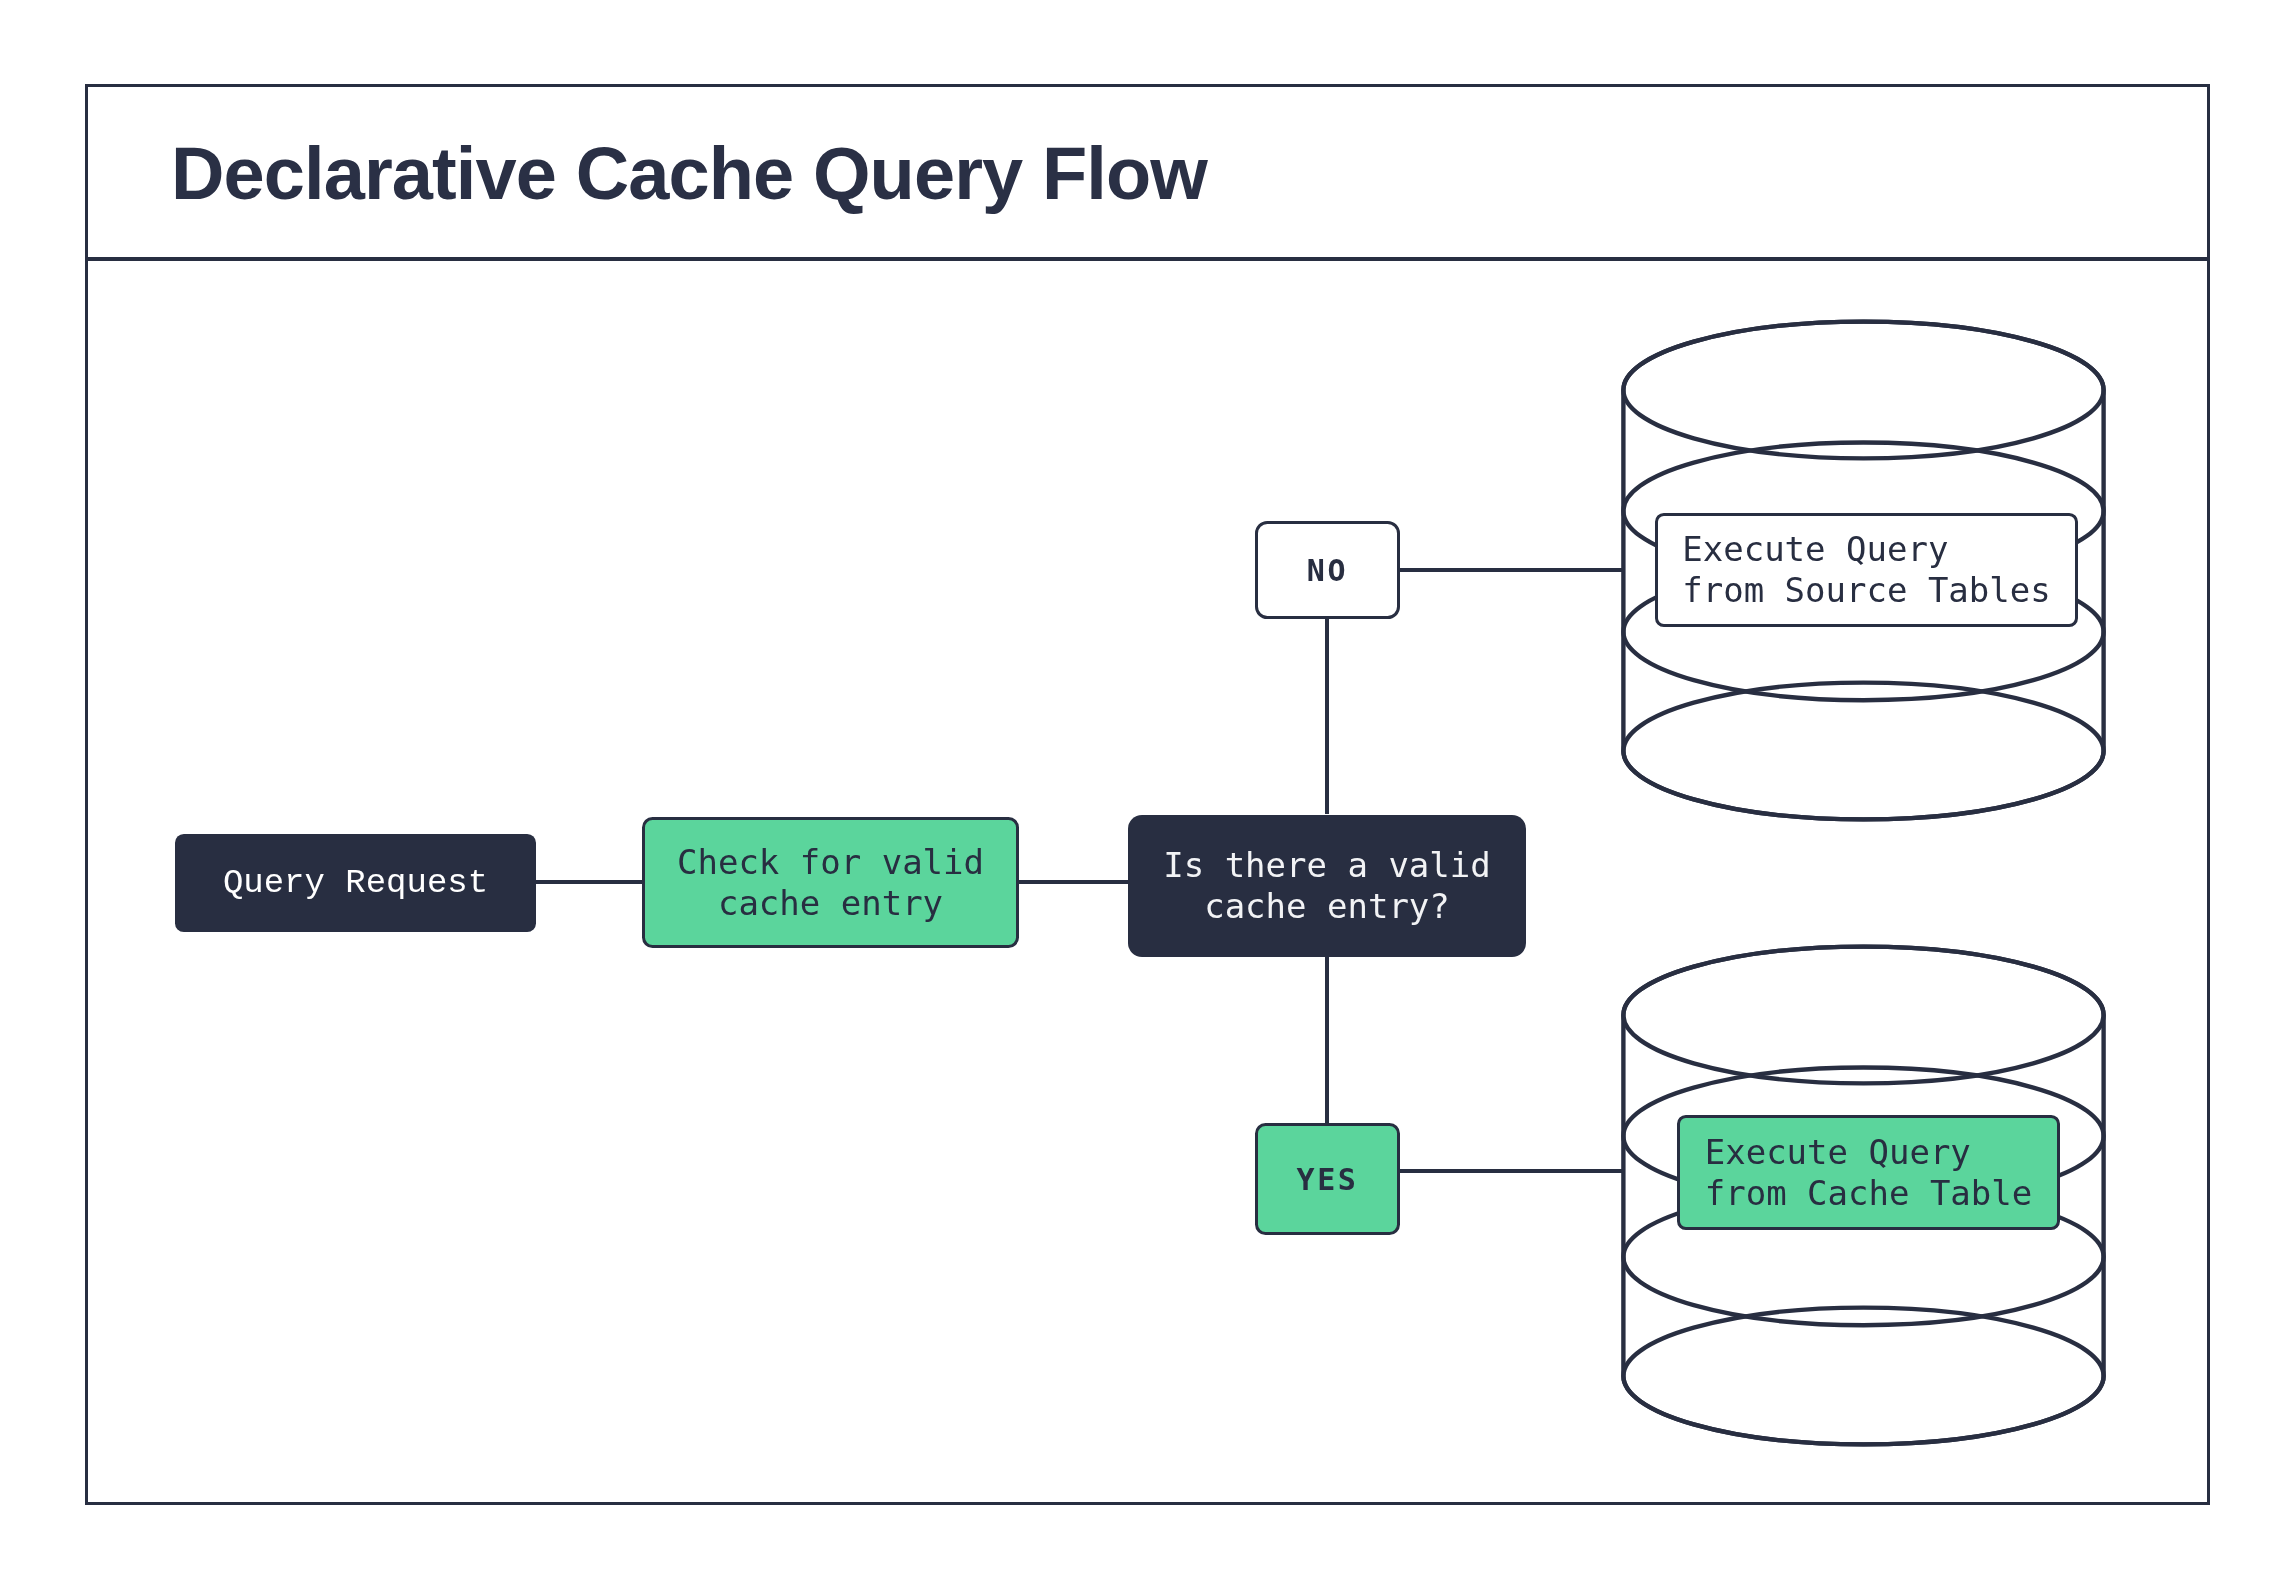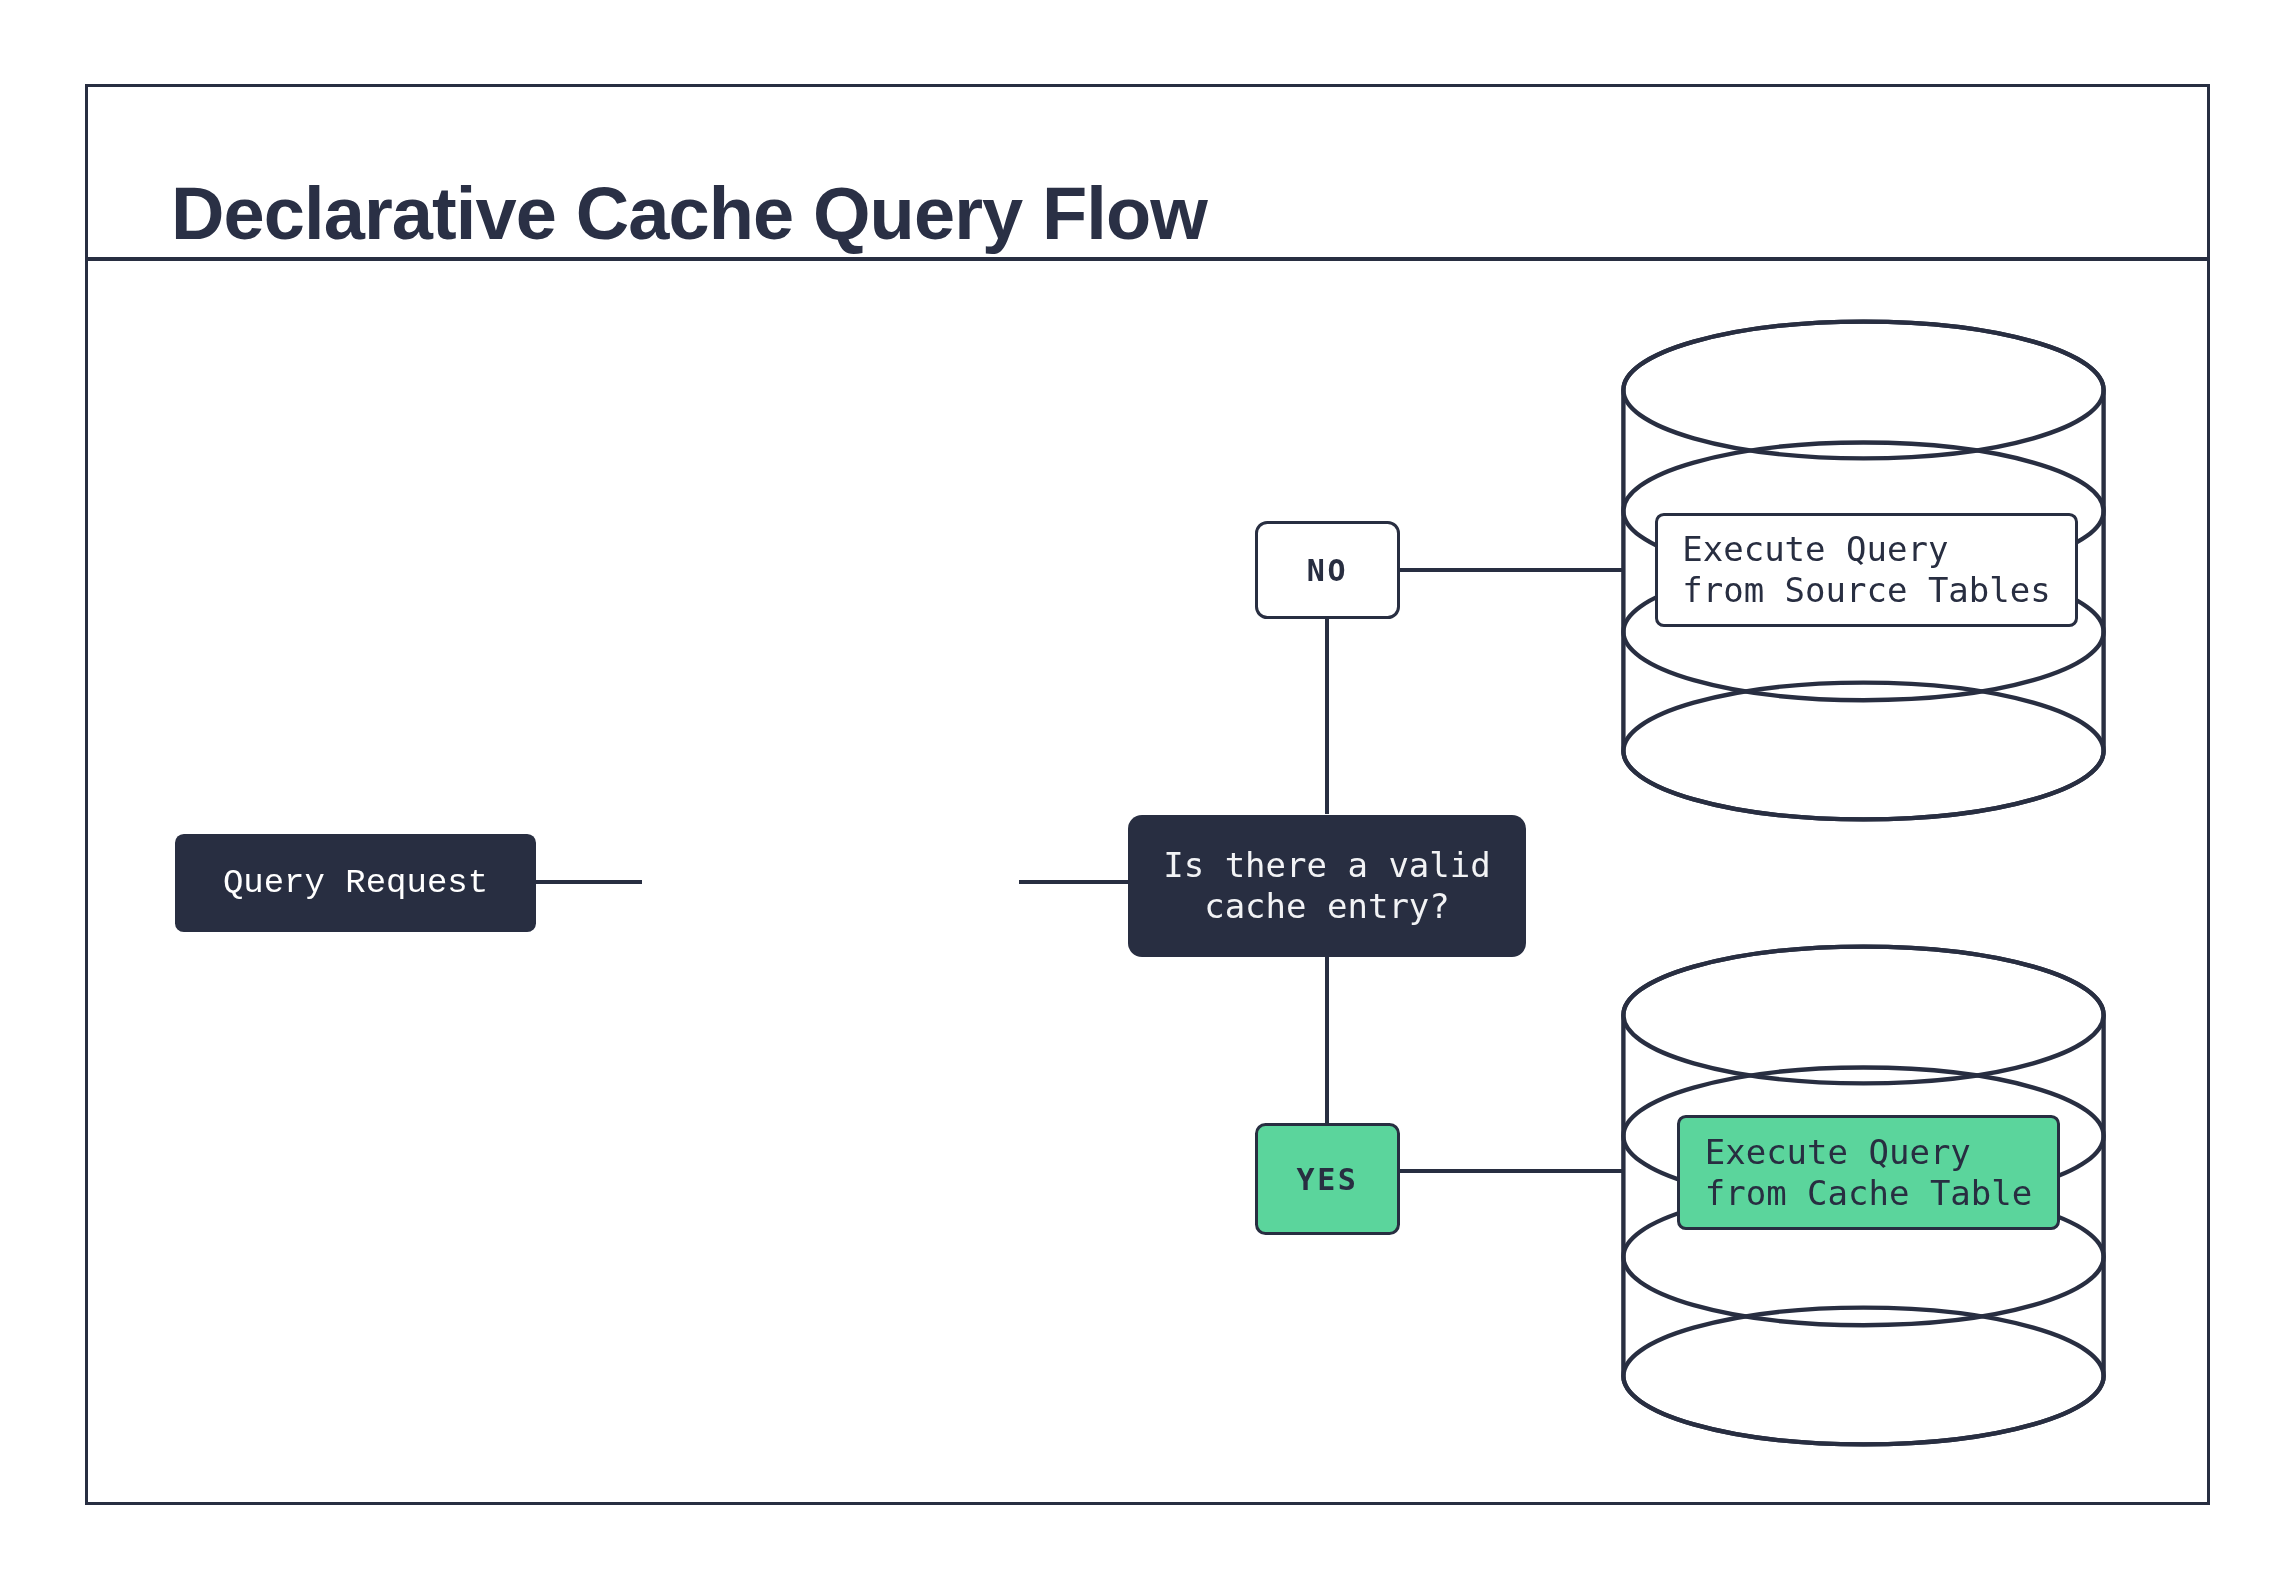--- a/index.html
+++ b/index.html
@@ -22,21 +22,20 @@
   }
   .title-divider{
     position:absolute;left:85px;top:257px;width:2125px;height:3.5px;
     background:var(--dark);
   }
   .diagram-title{
     position:absolute;left:171px;top:131px;
     font-family:"Liberation Sans", sans-serif;
     font-size:74px;font-weight:700;color:#2a3045;letter-spacing:-0.9px;
     white-space:nowrap;
-    margin-top:40px;
   }
 
   .node{
     position:absolute;display:flex;align-items:center;justify-content:center;
     font-size:34px;line-height:41px;text-align:center;white-space:pre-line;
   }
   .node-dark{background:var(--dark);color:var(--white);border-radius:8.8px;}
   .node-dark2{background:var(--dark);color:var(--text-light);border-radius:14px;}
   .node-green{background:var(--green);color:var(--dark);border:3.5px solid var(--dark);border-radius:10.5px;}
   .node-white{background:var(--white);color:var(--dark);border:3.5px solid var(--dark);border-radius:12.3px;}
@@ -87,20 +86,22 @@
     <ellipse cx="276.5" cy="81" rx="274" ry="78" fill="none"></ellipse>
   </svg>
 
   <div class="db-label db-label-white" style="left:1655px;top:513px;width:423px;height:114px;">Execute Query
 from Source Tables</div>
   <div class="db-label db-label-green" style="left:1677px;top:1115px;width:383px;height:115px;">Execute Query
 from Cache Table</div>
 
   <div class="node node-dark" style="left:175px;top:834px;width:361px;height:98px;font-family:Liberation Mono, monospace;">Query Request</div>
 
+  <div class="node node-green" style="left:642px;top:817px;width:377px;height:131px;">Check for valid
+cache entry</div>
 
   <div class="node node-dark2" style="left:1128px;top:815px;width:398px;height:142px;">Is there a valid
 cache entry?</div>
 
   <div class="node node-white node-tag" style="left:1255px;top:521px;width:145px;height:98px;">NO</div>
 
   <div class="node node-green node-tag" style="left:1255px;top:1123px;width:145px;height:112px;border-radius:10.5px;">YES</div>
 
 </div>
 

